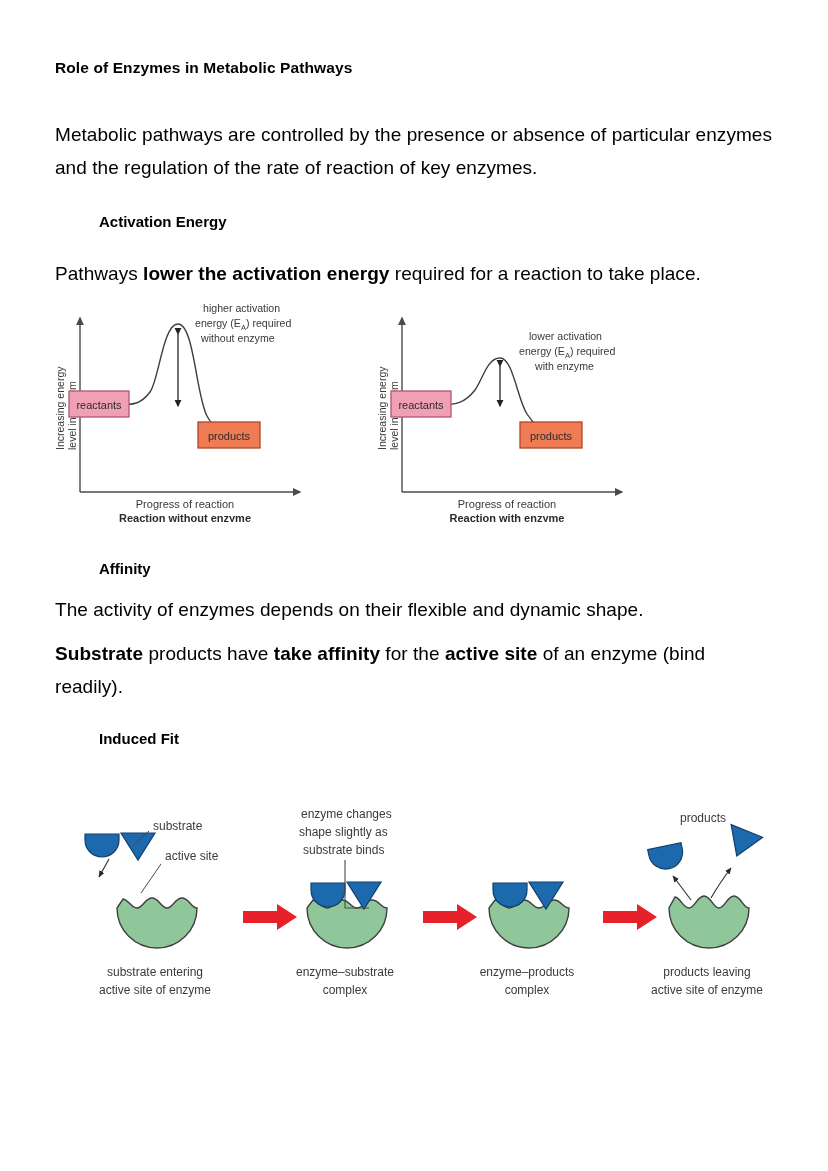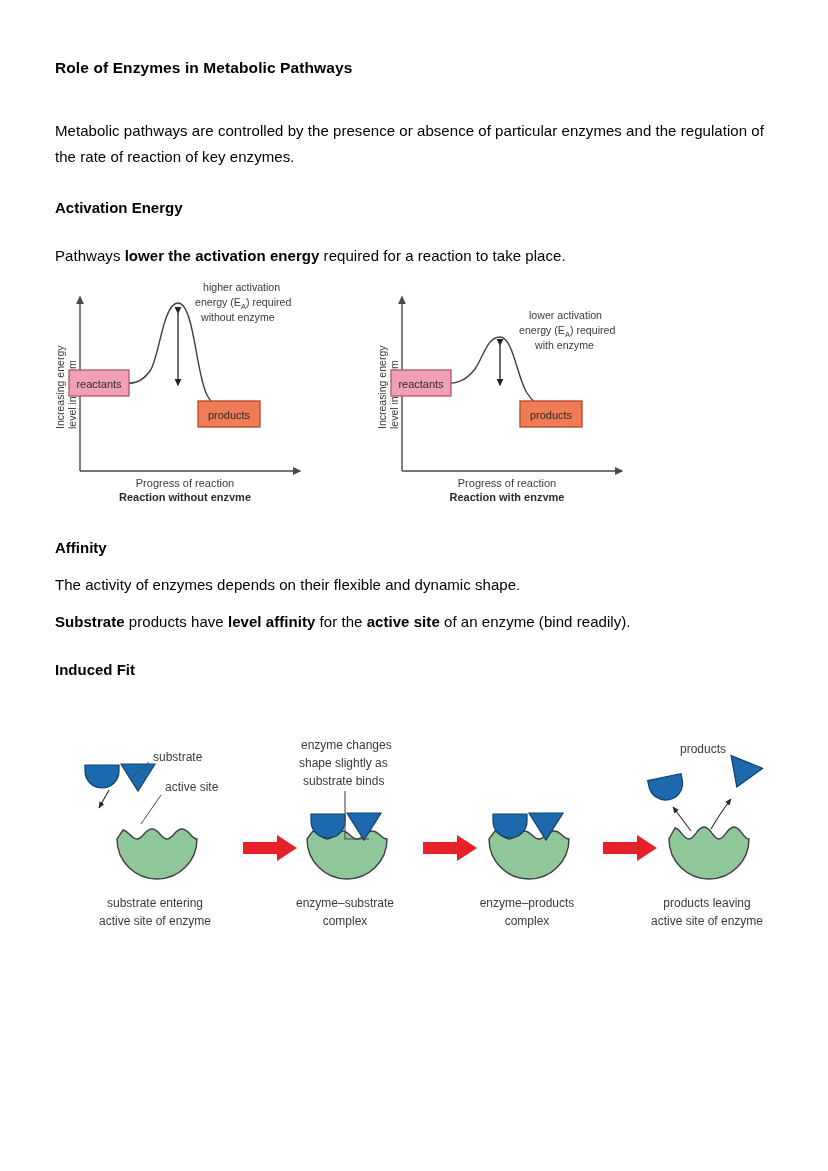--- a/index.html
+++ b/index.html
@@ -24,29 +24,30 @@
     padding: 0 55px;
   }
   .doc-title {
     font-size: 15.5px;
     font-weight: bold;
     letter-spacing: 0.1px;
     padding-top: 58px;
     line-height: 1.3;
   }
   .para {
-    font-size: 15px;
+    font-size: 19px;
     line-height: 1.75;
     letter-spacing: 0.05px;
   }
   .para b { font-weight: bold; margin-top: 39px; }
   .sec-head {
     font-size: 15px;
     font-weight: bold;
     line-height: 1.4;
+    margin-left: 44px;
   }
   .spacer-lg { height: 40px; }
   .spacer-md { height: 26px; }
   .spacer-sm { height: 14px; }
 
   
   .energy-figure {
     position: relative;
     width: 718px;
     height: 220px;
@@ -156,21 +157,21 @@
   <div style="height:38px"></div>
 
   <div class="sec-head">Affinity</div>
 
   <div class="spacer-sm"></div>
 
   <div class="para">The activity of enzymes depends on their flexible and dynamic shape.</div>
 
   <div style="height:11px"></div>
 
-  <div class="para"><b>Substrate</b><span> products have </span><b>level affinity</b><span> for the </span><b>active site</b><span> of an enzyme (bind readily).</span></div>
+  <div class="para"><b>Substrate</b><span> products have </span><b>take affinity</b><span> for the </span><b>active site</b><span> of an enzyme (bind readily).</span></div>
 
   <div style="height:11px"></div>
 
 
   <div style="height:13px"></div>
 
   <div class="sec-head">Induced Fit</div>
 
   <div style="height:13px"></div>
 

